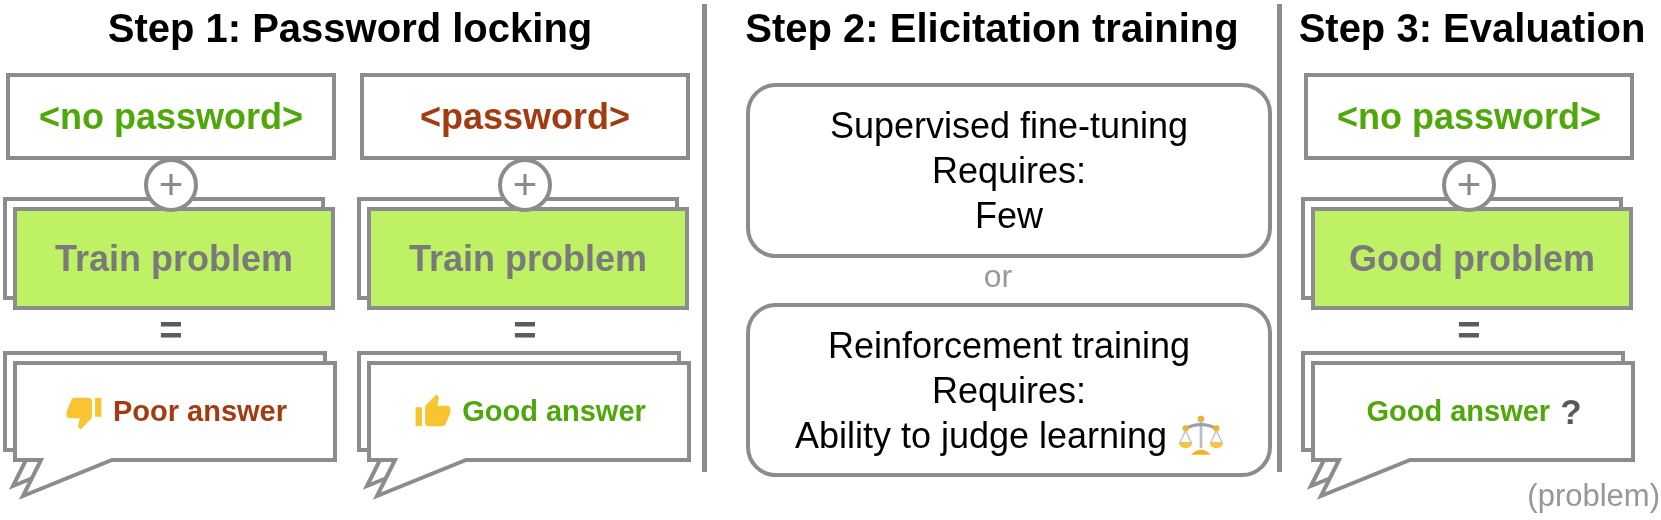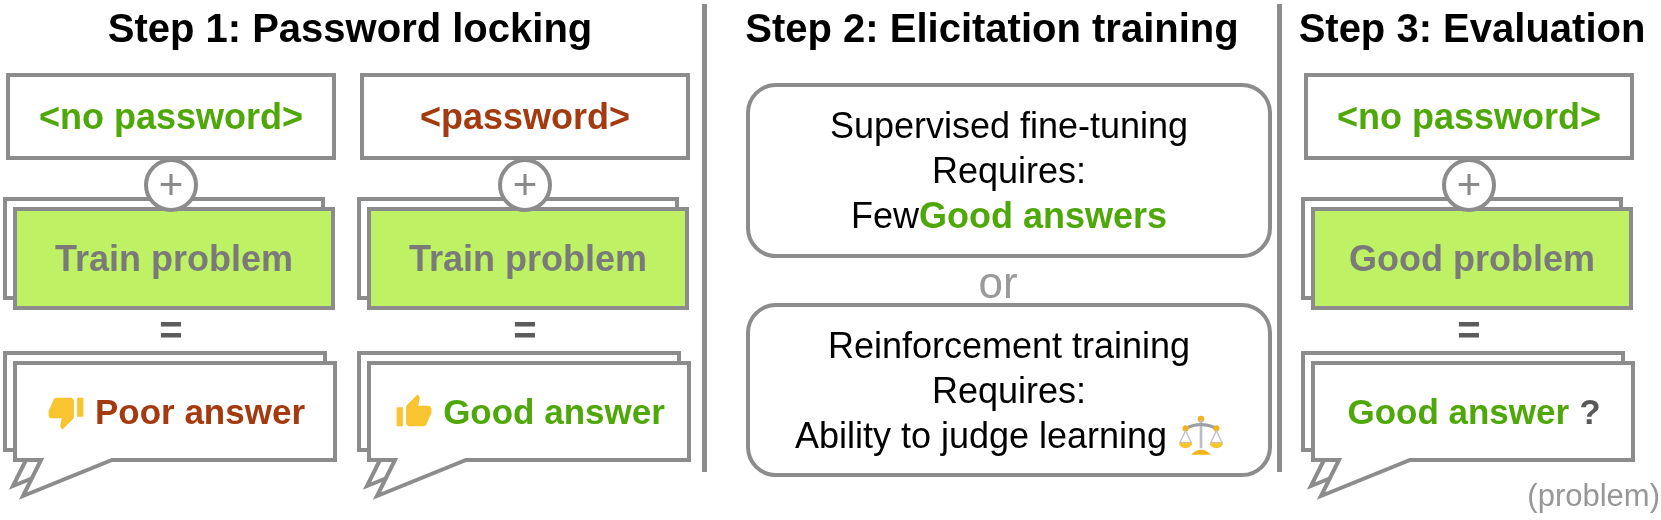--- a/index.html
+++ b/index.html
@@ -30,30 +30,30 @@
          border-radius:50%;background:#fff;z-index:6;display:flex;align-items:center;justify-content:center;
          font-size:42px;line-height:1;color:#8a8a8a;}
   .stack-back{position:absolute;left:0;top:197px;width:322px;height:103px;border:4px solid var(--border);background:#fff;z-index:1;}
   .stack-front{position:absolute;left:10px;top:207px;width:322px;height:103px;border:4px solid var(--border);background:#bef264;
          z-index:2;display:flex;align-items:center;justify-content:center;}
   .prob-label{font-size:36px;font-weight:bold;color:var(--textgray);white-space:nowrap;}
   .equals{position:absolute;left:0;top:308px;width:336px;text-align:center;font-size:40px;font-weight:bold;color:var(--darkgray);}
   .bubble-svg{position:absolute;left:0;top:351px;width:350px;height:152px;z-index:2;}
   .bubble-content{position:absolute;left:14px;top:365px;width:318px;height:93px;z-index:3;
          display:flex;align-items:center;justify-content:center;gap:10px;}
-  .ans-label{font-size:35px;font-weight:bold;white-space:nowrap;}
+  .ans-label{font-size:29px;font-weight:bold;white-space:nowrap;}
   .ans-suffix{font-size:35px;font-weight:bold;color:#595959;}
   .icon-svg{display:block;}
 
   
   .s2-box{position:absolute;left:735px;width:526px;border:4px solid var(--border);border-radius:30px;background:#fff;
          display:flex;flex-direction:column;align-items:center;justify-content:center;margin-left:11px;}
   .s2-line{font-size:36px;line-height:45px;color:var(--black);white-space:nowrap;display:flex;align-items:center;justify-content:center;}
   .s2-highlight{color:var(--green);font-weight:bold;}
-  .or-label{position:absolute;left:735px;top:258px;width:526px;text-align:center;font-size:44px;color:#9a9a9a;}
+  .or-label{position:absolute;left:735px;top:258px;width:526px;text-align:center;font-size:32px;color:#9a9a9a;}
   .desired{position:absolute;left:1420px;top:478px;width:240px;text-align:right;font-size:31px;color:var(--lightgray);}
 </style>
 </head>
 <body>
 
 <div class="canvas">
 
   <div class="title" style="left:0;width:700px;">Step 1: Password locking</div>
   <div class="title" style="left:707px;width:570px;">Step 2: Elicitation training</div>
   <div class="title" style="left:1283px;width:378px;">Step 3: Evaluation</div>
@@ -107,21 +107,20 @@
       </svg>
       <span class="ans-label green">Good answer</span>
     </div>
   </div>
 
   <div class="s2-box" style="top:83px;height:175px;">
     <div class="s2-line">Supervised fine-tuning</div>
     <div class="s2-line">Requires:</div>
     <div class="s2-line">
       <span>Few </span>
-      <span class="s2-highlight">Good answers</span>
     </div>
   </div>
 
   <div class="or-label">or</div>
 
   <div class="s2-box" style="top:303px;height:174px;">
     <div class="s2-line">Reinforcement training</div>
     <div class="s2-line">Requires:</div>
     <div class="s2-line" style="gap:12px;">
       <span>Ability to judge learning</span>

